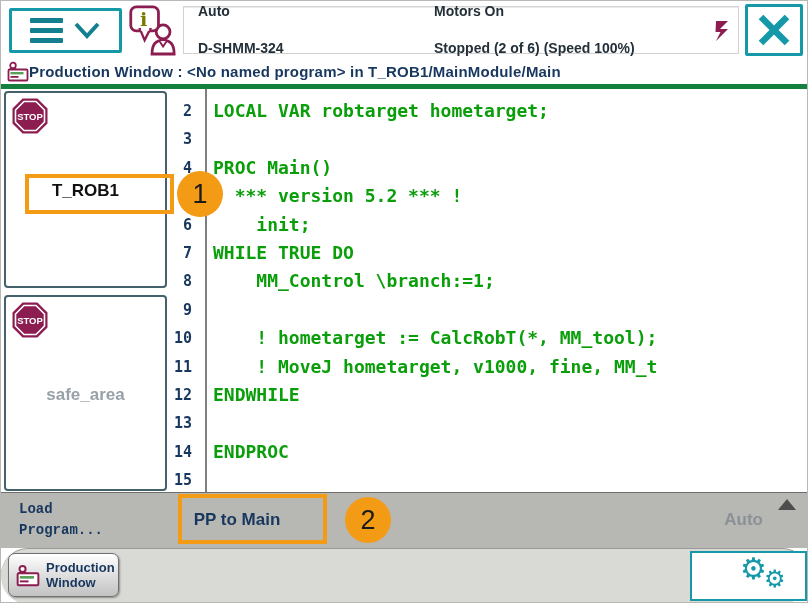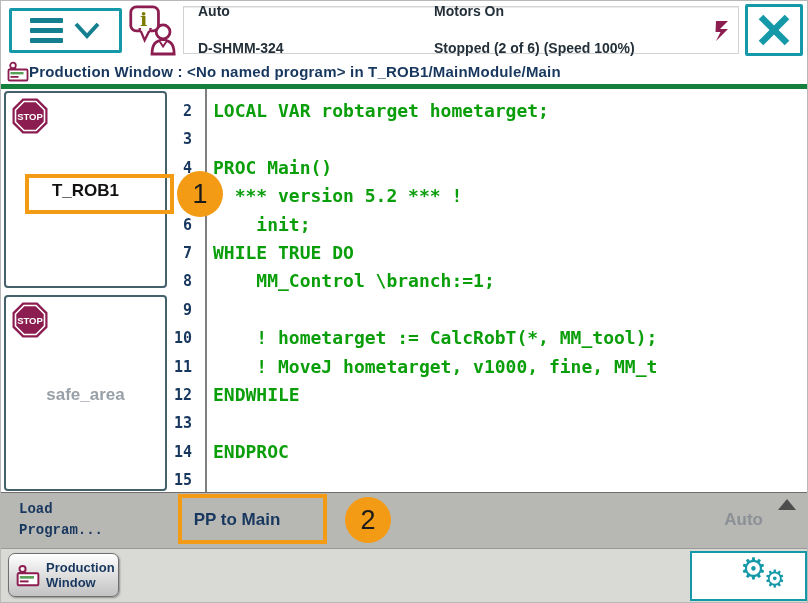--- a/index.html
+++ b/index.html
@@ -100,21 +100,21 @@
     font-size:17px; font-weight:bold; color:#8b9196; cursor:default;
   }
   .scroll-up {
     position:absolute; right:13px; top:6px; width:0; height:0; cursor:pointer;
     border-left:9px solid transparent; border-right:9px solid transparent;
     border-bottom:11px solid #4d4d4d;
   }
   
   .taskbar {
     position:absolute; left:0; top:547px; width:808px; height:56px;
-    background:#d9d9d6; border-top:1px solid #9a9a9a;
+    background:#d9d9d6; border-top:1px solid #9a9a9a;border-radius:27px;
   }
   .pw-btn {
     position:absolute; left:7px; top:4px; width:111px; height:44px;
     border:1px solid #6f6f6f; border-radius:7px;
     background:linear-gradient(#ffffff, #dcdcdc 55%, #c2c2c2);
     box-shadow:1px 1px 2px rgba(0,0,0,0.35);
     display:flex; align-items:center; gap:6px; padding-left:7px; cursor:pointer;
   }
   .pw-btn .pw-label { font-size:13px; font-weight:bold; color:#17375e; line-height:15px; width:70px; }
   .quickset-btn {

